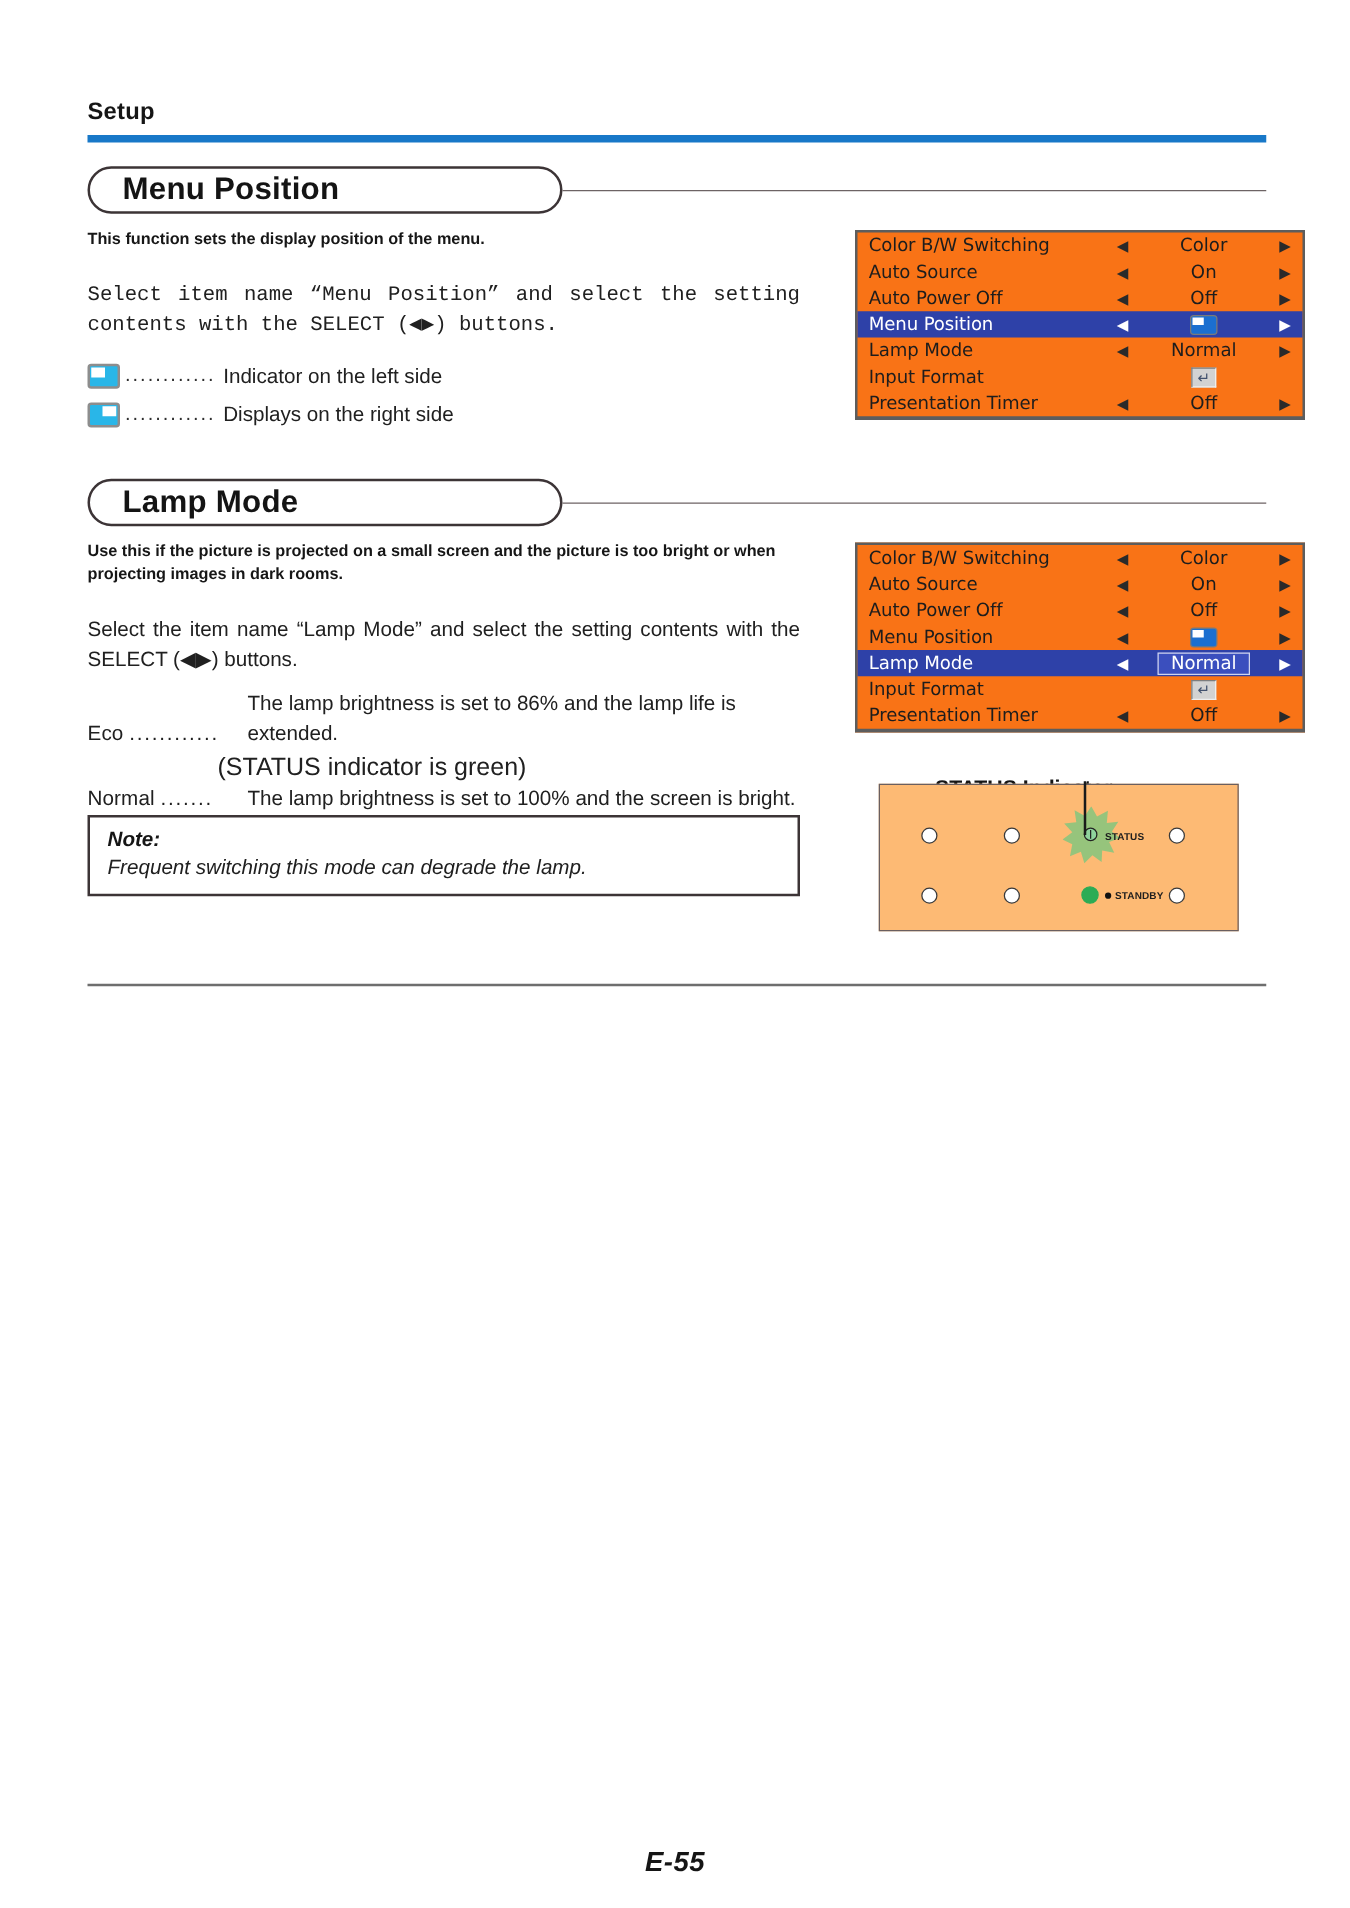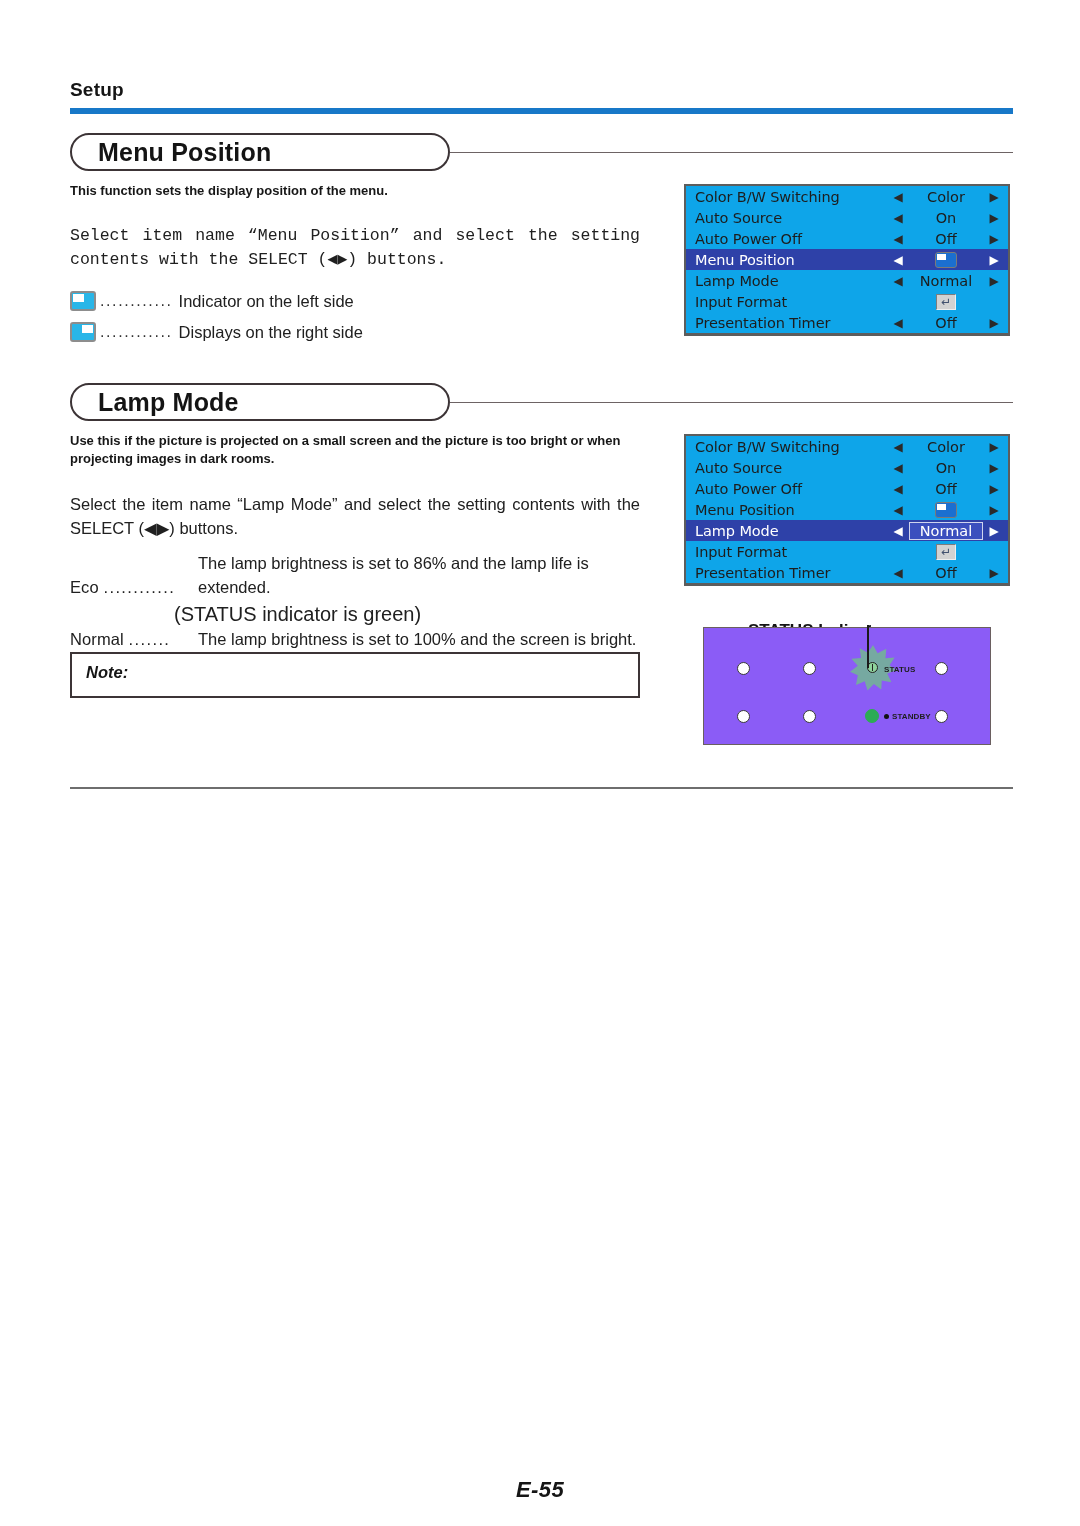--- a/index.html
+++ b/index.html
@@ -180,22 +180,22 @@
   .note-text {
     font-size: 16.5px;
     font-style: italic;
     color: #202020;
     margin: 0;
   }
 
   
   .osd {
     position: absolute;
-    width: 326px;
-    background: #0ea5e9;
+    width: 360px;
+    background: #f97316;
     border: 2px solid #5d5d5d;
     border-bottom-width: 3px;
     box-sizing: border-box;
     font-family: "DejaVu Sans", sans-serif;
   }
   .osd-row {
     height: 21px;
     display: flex;
     align-items: center;
     position: relative;
@@ -289,21 +289,21 @@
     text-align: center;
     font-size: 17px;
     font-weight: bold;
     color: #151515;
   }
   .status-panel {
     position: absolute;
     width: 288px;
     height: 118px;
     border: 1px solid #6a5f60;
-    background: #8b5cf6;
+    background: #fdba74;
     box-sizing: border-box;
   }
   .led {
     position: absolute;
     width: 13px;
     height: 13px;
     border: 1.4px solid #3a3a3a;
     border-radius: 50%;
     box-sizing: border-box;
     background: #fff;
@@ -519,20 +519,21 @@
     <div class="def-row">
       <span class="def-term"><span>Normal</span> <span class="dots">.......</span></span>
       <span class="def-desc">The lamp brightness is set to 100% and the screen is bright.</span>
     </div>
     <div class="def-sub">(STATUS indicator is off)</div>
   </div>
 </div>
 
 <div class="note-box" style="top:652px;">
   <p class="note-title">Note:</p>
+  <p class="note-text">Frequent switching this mode can degrade the lamp.</p>
 </div>
 
 <div class="osd" id="osd2" style="left:684px; top:434px;">
     <div class="osd-row">
       <span class="osd-label">Color B/W Switching</span>
       <div class="osd-ctl">
         <span class="osd-arrow">◀</span>
         <span class="osd-value">Color</span>
         <span class="osd-arrow">▶</span>
       </div>

